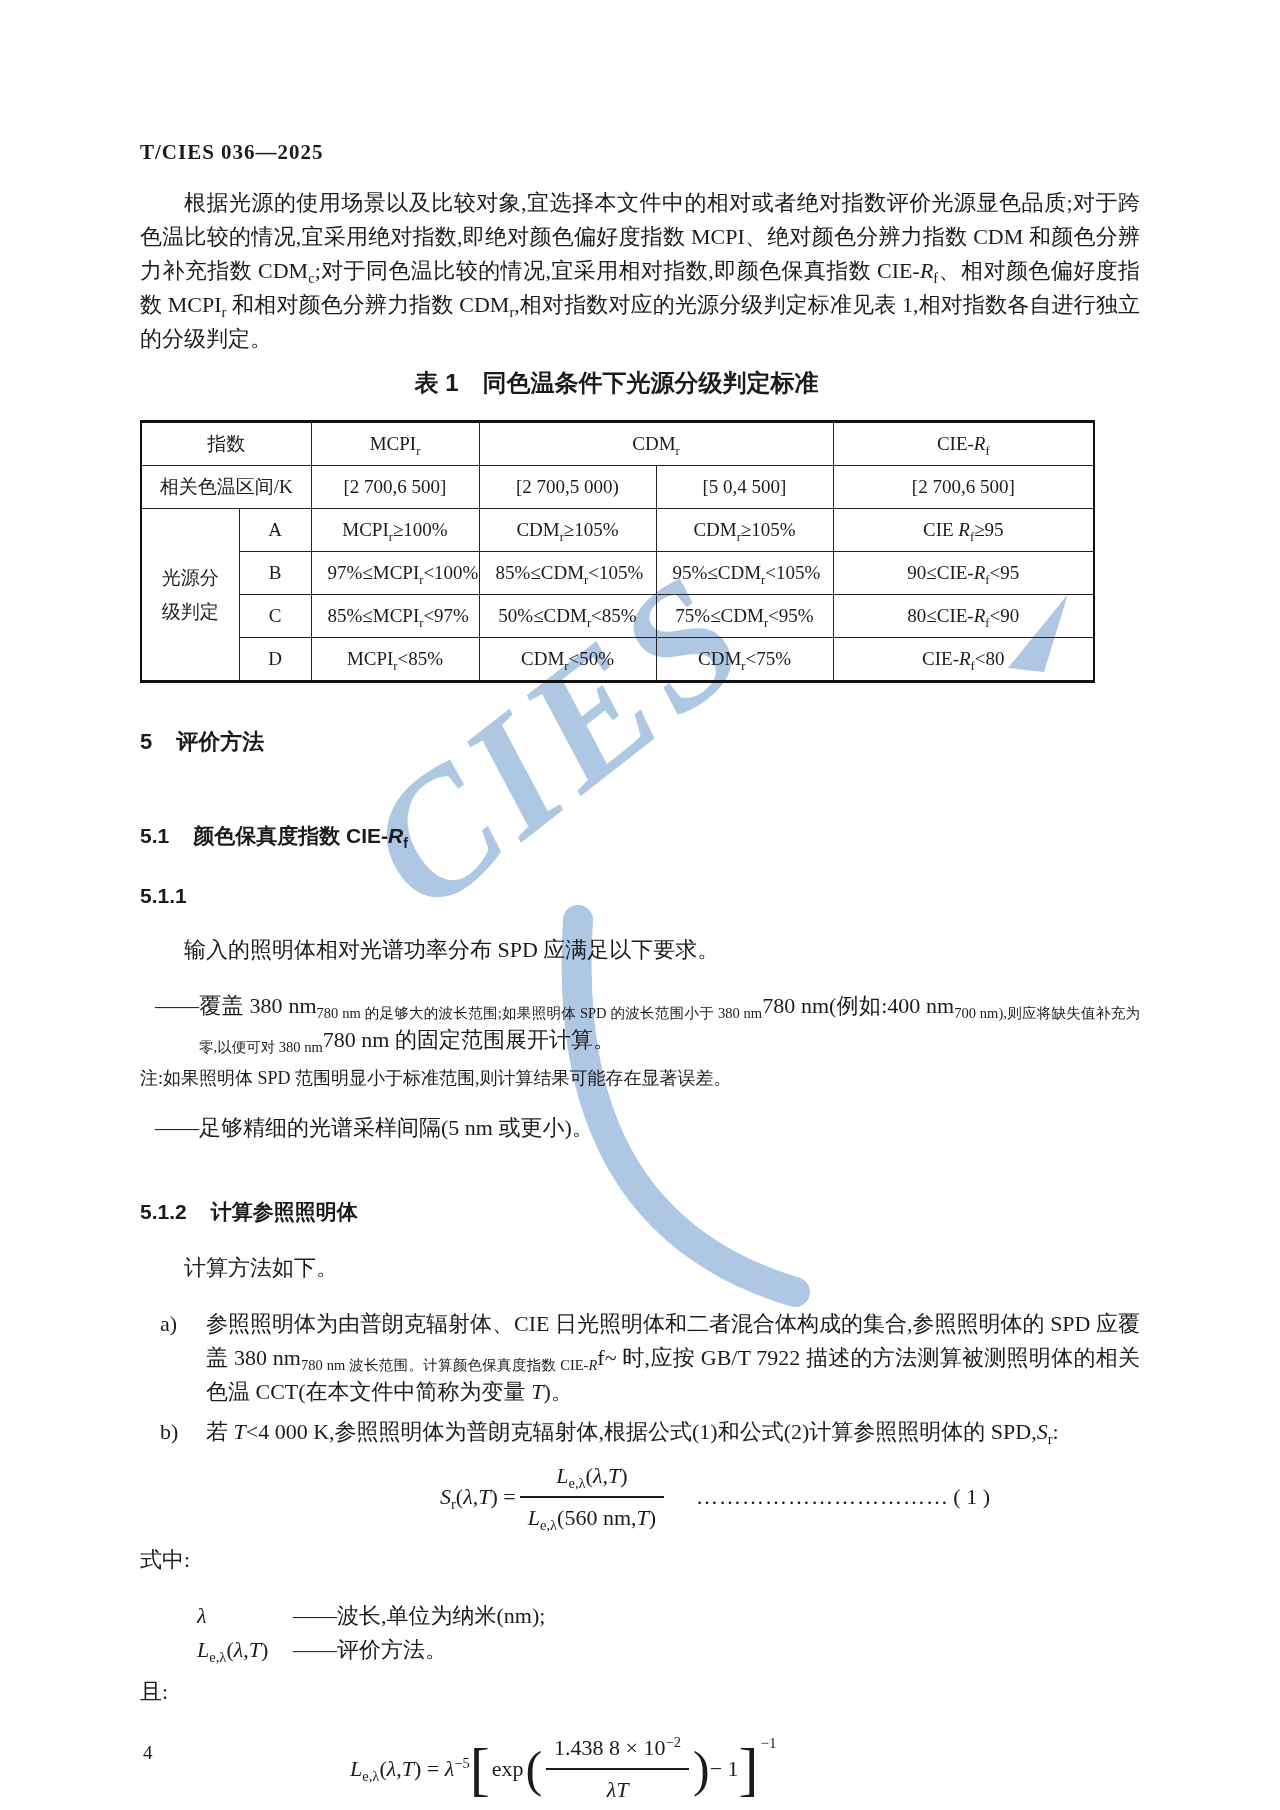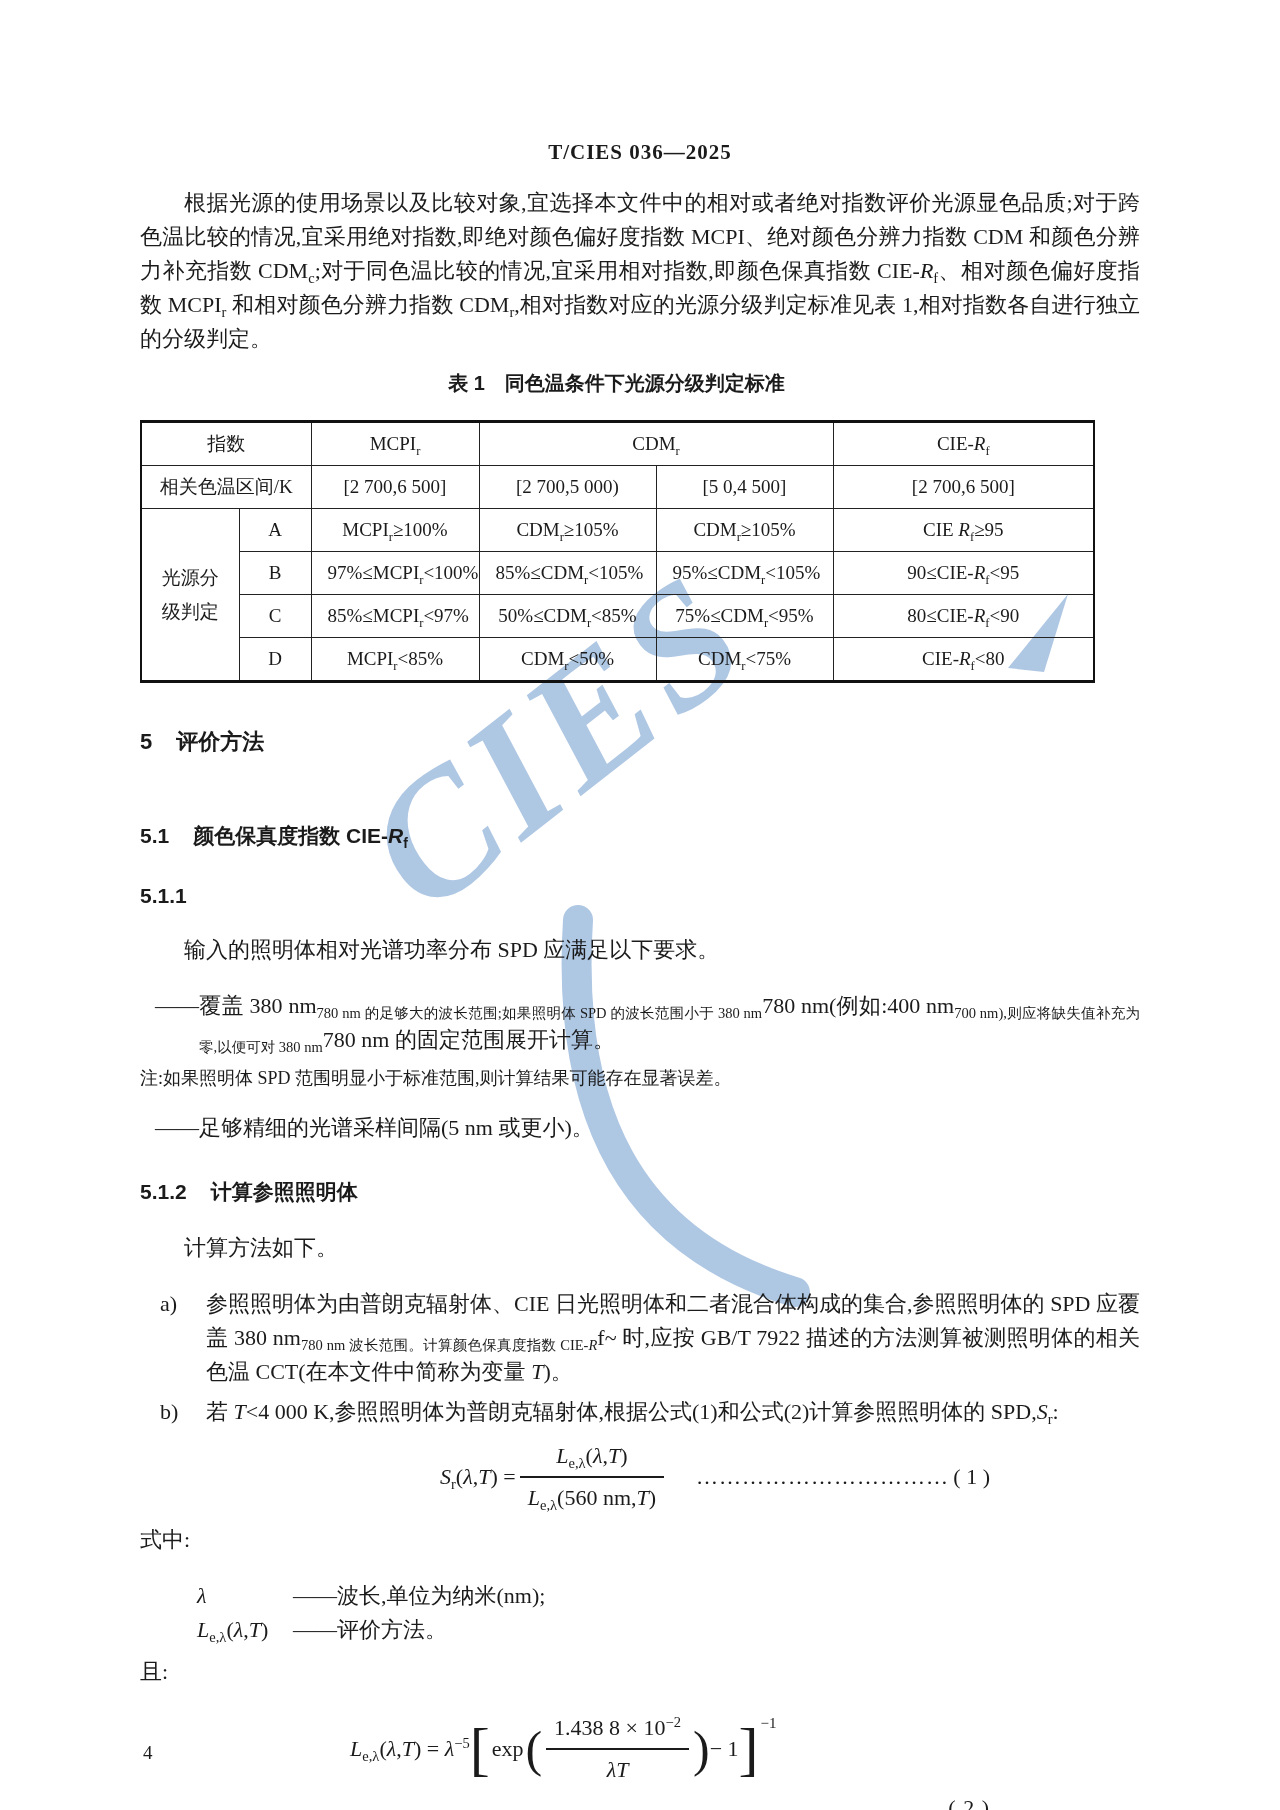--- a/index.html
+++ b/index.html
@@ -6,40 +6,40 @@
   .page{position:relative;width:1280px;height:1810px;margin:0 auto;background:#fff;overflow:hidden;
         font-family:"Liberation Serif","DejaVu Serif",serif;color:#1b1b1b;}
   
   .wm-layer{position:absolute;inset:0;z-index:0;pointer-events:none;}
   .wm-text{position:absolute;left:345px;top:655px;font-family:"Liberation Serif","DejaVu Serif",serif;
            font-style:italic;font-weight:bold;font-size:172px;letter-spacing:8px;line-height:1;
            transform:rotate(-38deg);transform-origin:center;opacity:.9;}
   .wm-svg{position:absolute;left:0;top:0;opacity:.9;}
   
   .content{position:absolute;left:140px;top:138px;width:1000px;z-index:1;font-size:22px;line-height:34px;}
-  .doc-header{font-weight:bold;font-size:21px;line-height:28px;letter-spacing:1px;text-align:center;}
+  .doc-header{font-weight:bold;font-size:21px;line-height:28px;letter-spacing:1px;}
   .intro{margin:20px 0 0 0;text-align:justify;text-indent:2em;}
   sub{font-size:66%;line-height:0;}
   sup{font-size:66%;line-height:0;}
   i{font-style:italic;}
   
   .tablebox{margin:12px 0 0 -20px;width:993px;}
-  .tbl-caption{font-family:"Liberation Sans","DejaVu Sans",sans-serif;font-weight:700;font-size:20px;
+  .tbl-caption{font-family:"Liberation Sans","DejaVu Sans",sans-serif;font-weight:700;font-size:24px;
                line-height:30px;text-align:center;}
   table.t1{border-collapse:collapse;table-layout:fixed;width:953px;margin:22px 0 0 20px;
            border-top:3px solid #111;border-bottom:3px solid #111;border-left:2px solid #111;border-right:2px solid #111;}
   table.t1 td{border:1px solid #222;text-align:center;vertical-align:middle;height:42px;
               font-size:19px;padding:0 16px;}
   
   .h2,.h3,.h4{font-family:"Liberation Sans","DejaVu Sans",sans-serif;font-weight:700;line-height:30px;display:flex;}
   .h2{font-size:22px;margin-top:44px;}
   .h3{font-size:21px;margin-top:64px;}
   .h4{font-size:21px;align-items:flex-end;}
   .hnum{margin-right:24px;flex:none;}
-  .mt30{margin-top:30px;} .mt36{margin-top:32px;}
+  .mt30{margin-top:30px;} .mt36{margin-top:52px;}
   
   .lead{margin-top:22px;text-indent:2em;}
   .dash{margin:2px 0 0 15px;padding-left:44px;text-indent:-44px;text-align:justify;}
   .note{margin-top:6px;font-size:18px;line-height:30px;}
   .lead2{margin-top:24px;text-indent:2em;}
   .abitem{display:flex;margin:6px 0 0 20px;}
   .abmark{flex:none;width:46px;}
   .abtext{flex:1;text-align:justify;}
   
   .fwrap{width:850px;}

